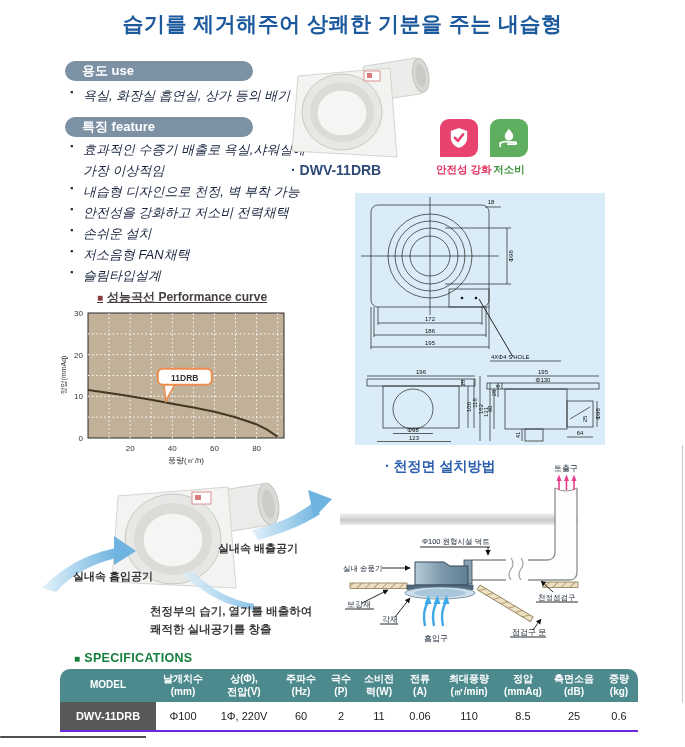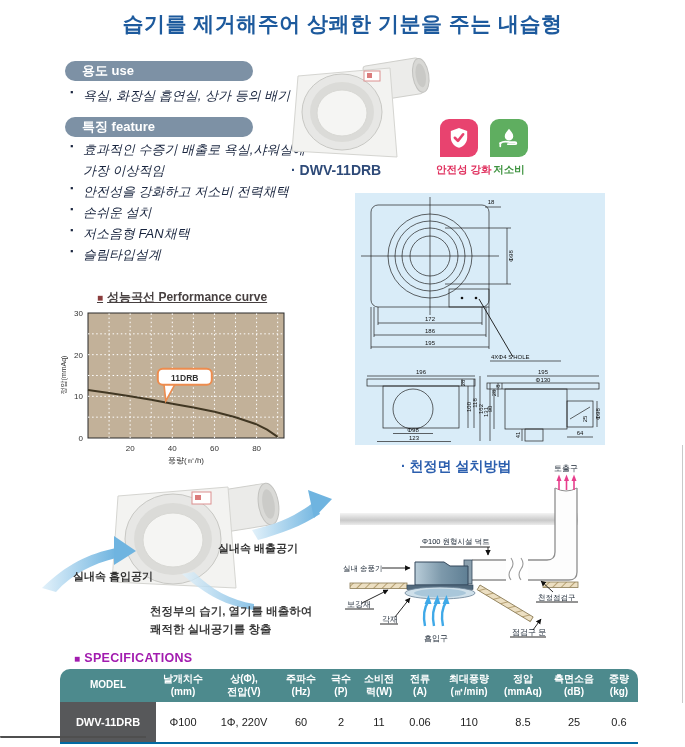--- a/index.html
+++ b/index.html
@@ -25,32 +25,32 @@
   .tech-box{position:absolute;left:355px;top:193px;width:250px;height:252px;background:#d9ecf8;}
   .tech-box svg{display:block;}
   .chart-header{position:absolute;left:97px;top:289px;font-size:12px;font-weight:bold;color:#474040;text-decoration:underline;}
   .chart-header .sq{color:#8b3d3d;font-size:10px;margin-right:4px;}
   #chart-svg{position:absolute;left:56px;top:303px;}
   #chart-svg text{fill:#333;font-size:8px;}
   #chart-svg .tick.ty{text-anchor:end;}
   #chart-svg .tick.tx{text-anchor:middle;}
   .gridline{stroke:#fff;stroke-width:1;stroke-dasharray:1.5 2.6;}
   .curve{fill:none;stroke:#413723;stroke-width:2;}
-  .install-title{position:absolute;left:401px;top:458px;font-size:14px;font-weight:bold;color:#2c5fae;}
+  .install-title{position:absolute;left:385px;top:458px;font-size:14px;font-weight:bold;color:#2c5fae;}
   #install-svg{position:absolute;left:340px;top:460px;}
   #install-svg text{font-size:8px;fill:#14202e;}
   #flow-svg{position:absolute;left:22px;top:478px;}
-  .spec-header{position:absolute;left:74px;top:651px;font-size:12.5px;font-weight:bold;color:#a21caf;letter-spacing:.3px;}
+  .spec-header{position:absolute;left:74px;top:651px;font-size:12.5px;font-weight:bold;color:#15803d;letter-spacing:.3px;}
   .spec-header .sq{font-size:10px;margin-right:4px;}
   .spec-wrap{position:absolute;left:60px;top:669px;width:578px;border-radius:10px 10px 0 0;
-        overflow:hidden;border-bottom:2px solid #0369a1;}
+        overflow:hidden;border-bottom:2px solid #6d28d9;}
   table.spec{border-collapse:collapse;table-layout:fixed;width:578px;}
   table.spec th{background:#4d8a8d;color:#fff;font-size:10px;font-weight:bold;height:33px;
         white-space:pre-line;text-align:center;vertical-align:middle;line-height:1.25;padding:0;}
-  table.spec td{background:#fff;font-size:11px;color:#222;text-align:center;height:28px;padding:6px;}
+  table.spec td{background:#fff;font-size:11px;color:#222;text-align:center;height:28px;padding:0;}
   table.spec td.model-cell{background:#57585a;color:#fff;font-weight:bold;}
   .bottom-line{position:absolute;left:0;top:736px;width:146px;height:2px;background:#4f4f4f;}
   .right-line{position:absolute;left:682px;top:445px;width:1px;height:258px;background:#c9c9c9;}
   .dwg{stroke:#222;stroke-width:.7;fill:none;}
   .dwg-t{font-size:6px;fill:#111;stroke:none;}
   .ldr{stroke:#111;stroke-width:.9;fill:none;}
 </style>
 </head>
 <body>
 
@@ -59,20 +59,21 @@
   <div class="page-title">습기를 제거해주어 상쾌한 기분을 주는 내습형</div>
 
   <div class="pill use-pill">용도 use</div>
   <ul class="b-list use-list">
       <li>욕실, 화장실 흡연실, 상가 등의 배기</li>
     </ul>
 
   <div class="pill feature-pill">특징 feature</div>
   <ul class="b-list feature-list">
       <li>효과적인 수증기 배출로 욕실,샤워실에 가장 이상적임</li>
+      <li>내습형 디자인으로 천정, 벽 부착 가능</li>
       <li>안전성을 강화하고 저소비 전력채택</li>
       <li>손쉬운 설치</li>
       <li>저소음형 FAN채택</li>
       <li>슬림타입설계</li>
     </ul>
 
   <svg width="160" height="115" viewBox="0 0 160 115" style="position:absolute;left:278px;top:57px">
     <g transform="rotate(-9 95 30)">
       <rect x="88" y="8" width="56" height="36" rx="3" fill="#ececea" stroke="#cfcfcb"></rect>
       <ellipse cx="144" cy="26" rx="8" ry="17" fill="#d8d8d5" stroke="#c2c2bf"></ellipse>

